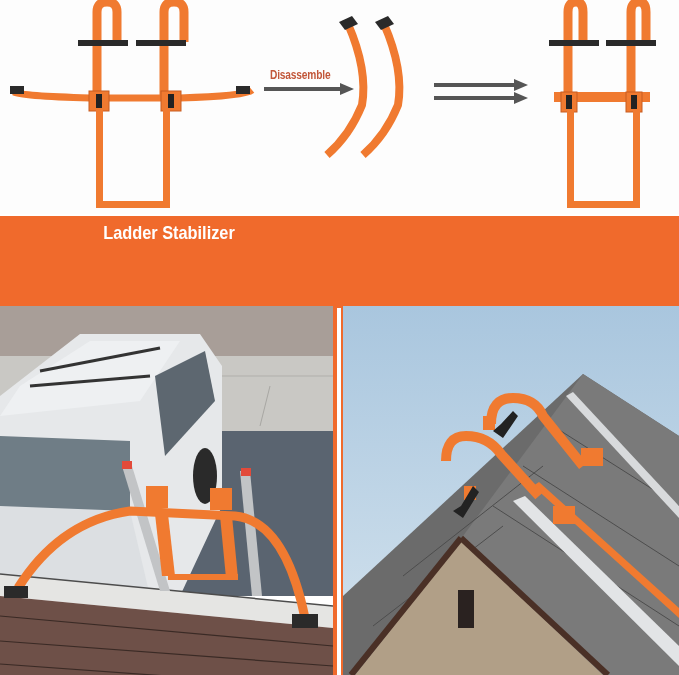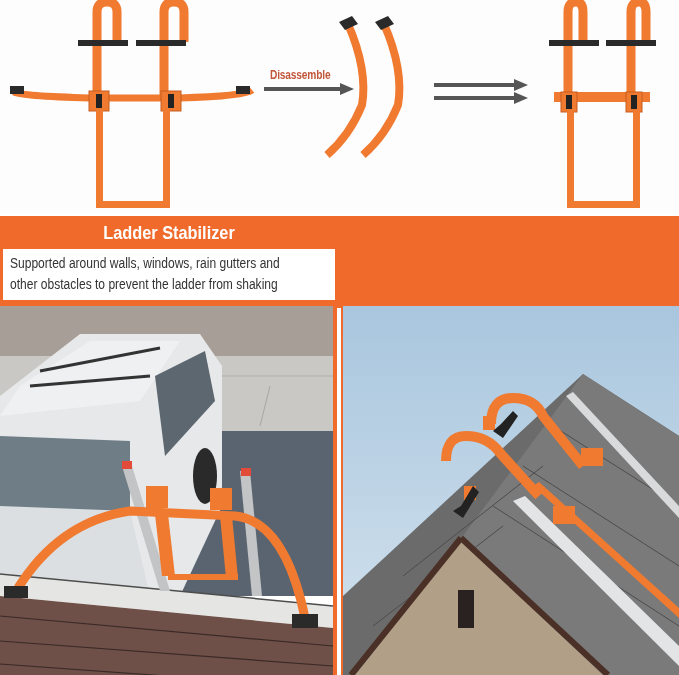--- a/index.html
+++ b/index.html
@@ -100,24 +100,20 @@
       <rect x="633" y="110" width="7" height="98" fill="#f07a30"></rect>
       <rect x="567" y="201" width="73" height="7" fill="#f07a30"></rect>
     </g>
   </svg>
   <div class="disassemble-label">Disassemble</div>
 </div>
 
 <div class="banner">
   <div class="banner-col left">
     <div class="banner-title">Ladder Stabilizer</div>
-    <div class="banner-desc">
-      <span>Supported around walls, windows, rain gutters and</span>
-      <span>other obstacles to prevent the ladder from shaking</span>
-    </div>
   </div>
 </div>
 
 <div class="photo left">
   <svg width="333" height="369" viewBox="0 0 333 369">
 
     <rect x="0" y="0" width="333" height="60" fill="#a89e98"></rect>
 
     <rect x="0" y="50" width="333" height="240" fill="#c9c8c4"></rect>
     <line x1="210" y1="70" x2="333" y2="70" stroke="#b0afab"></line>

